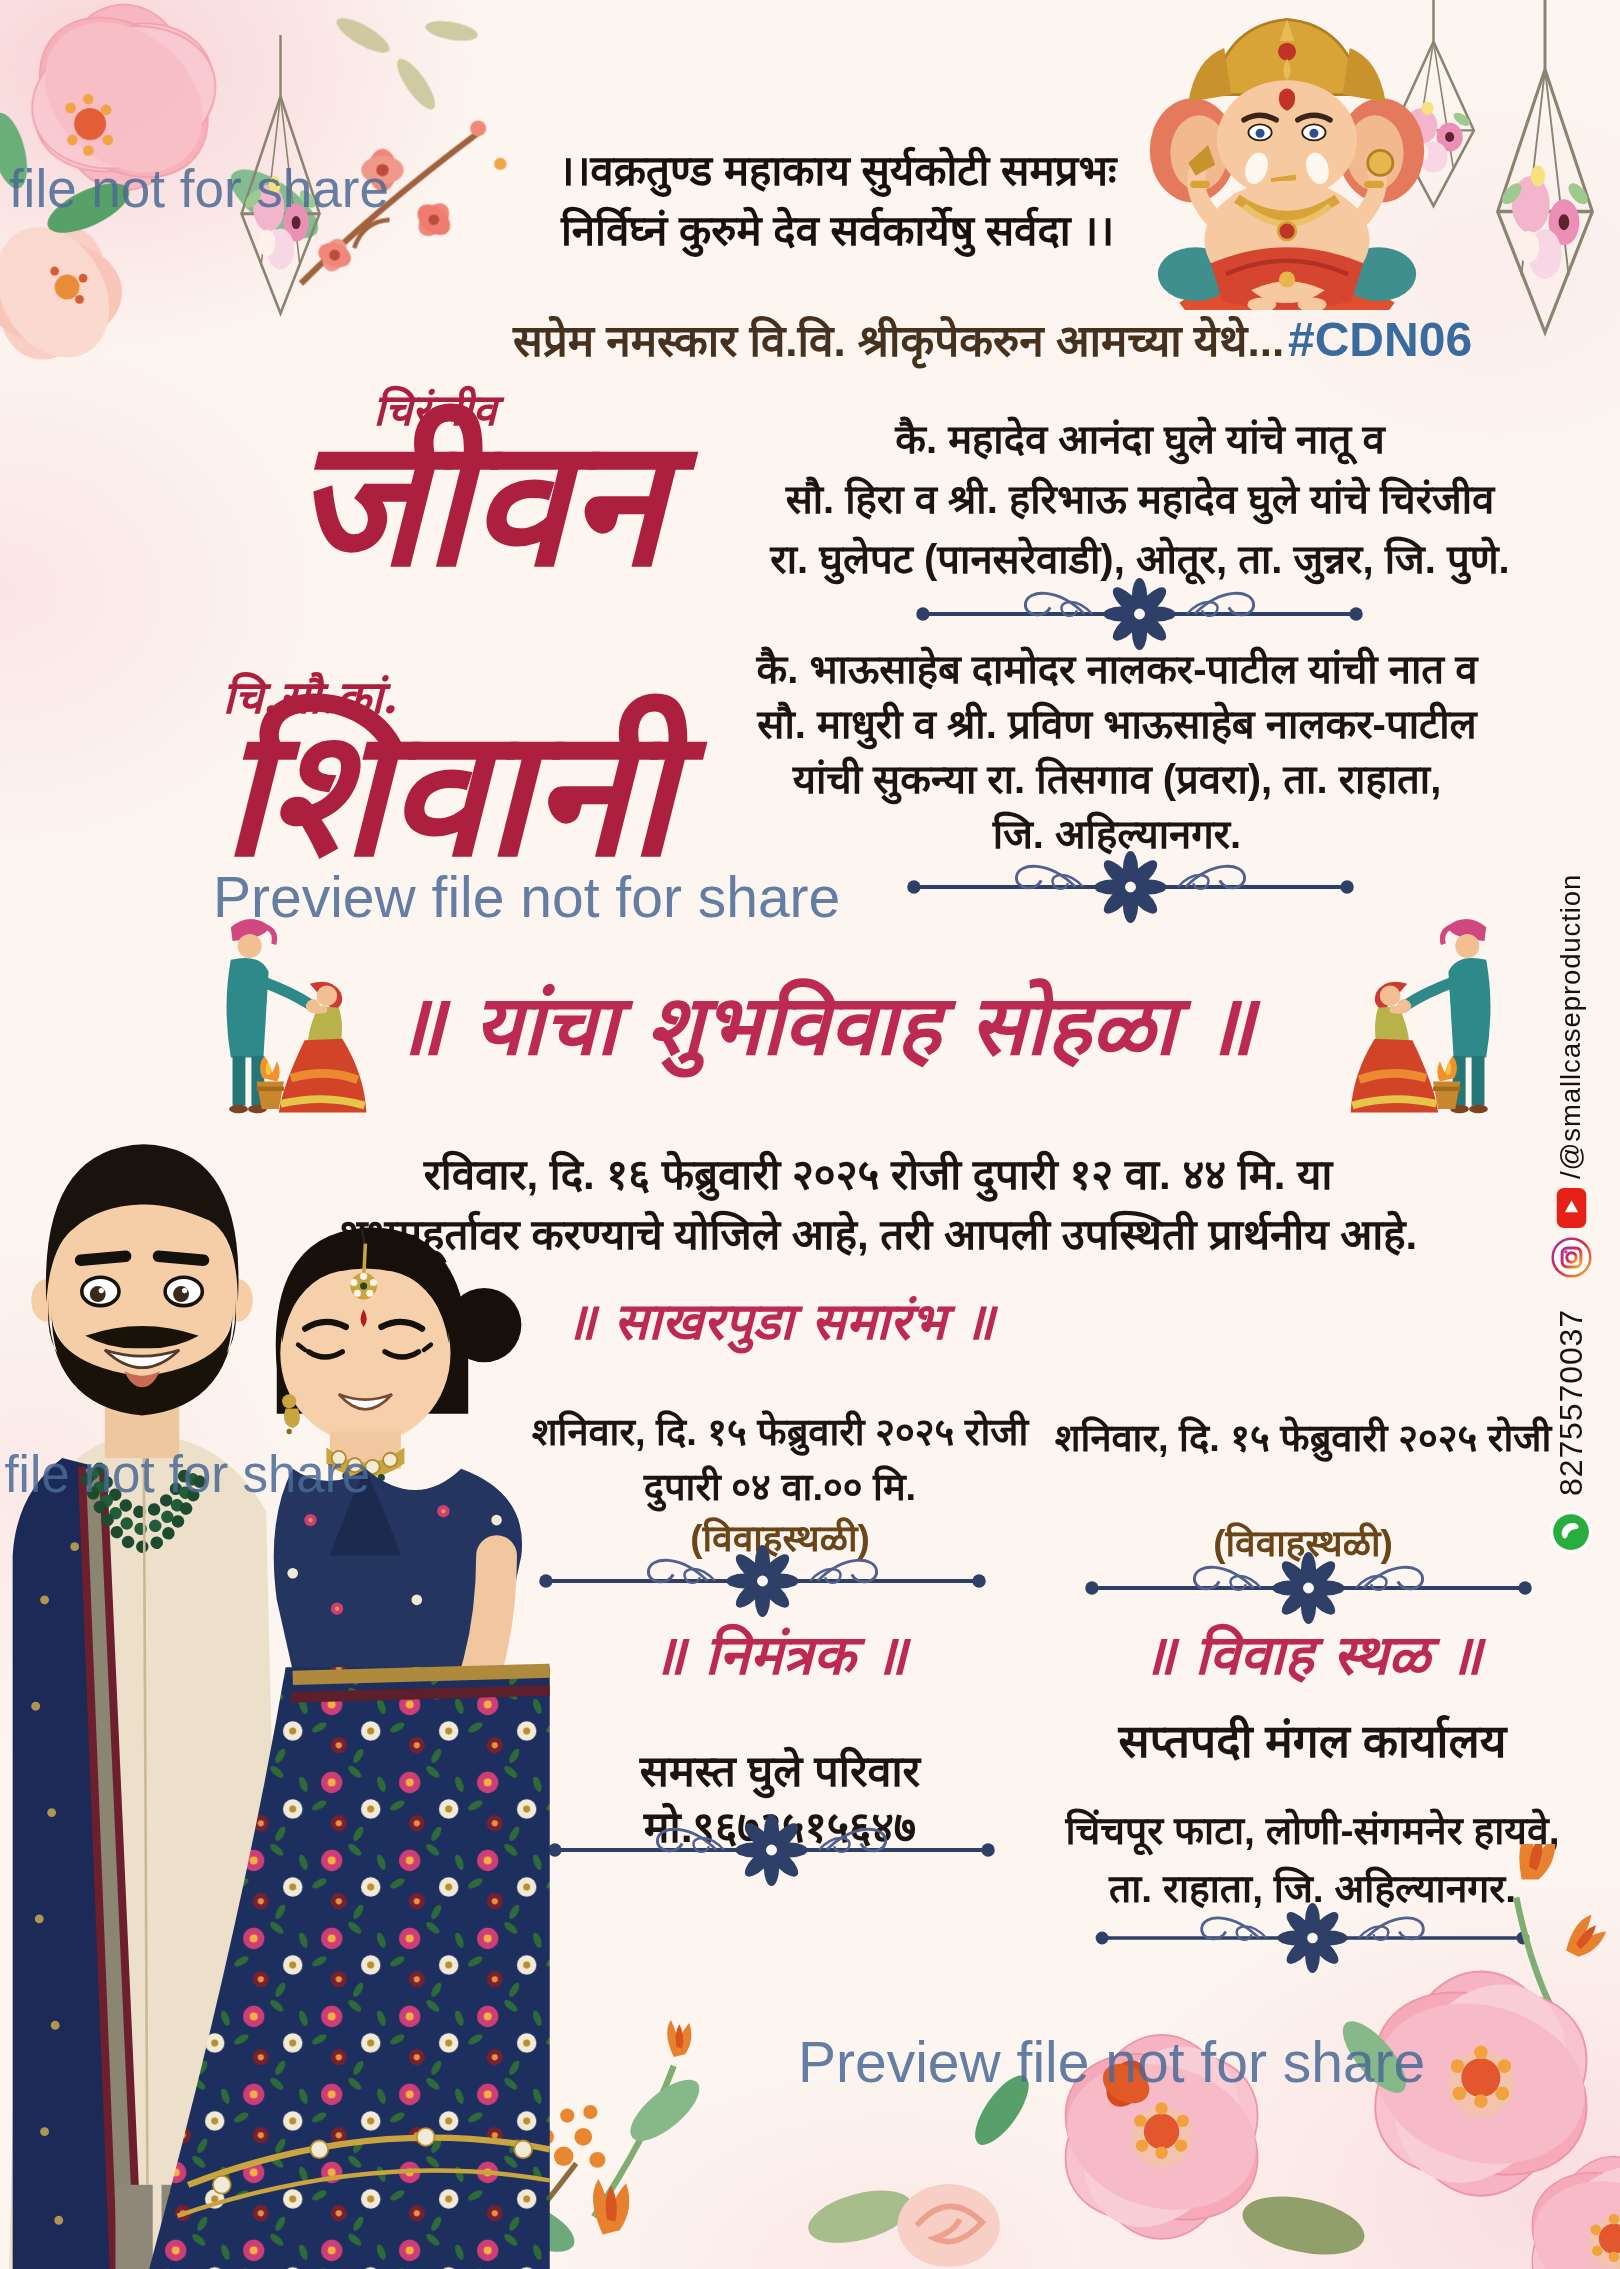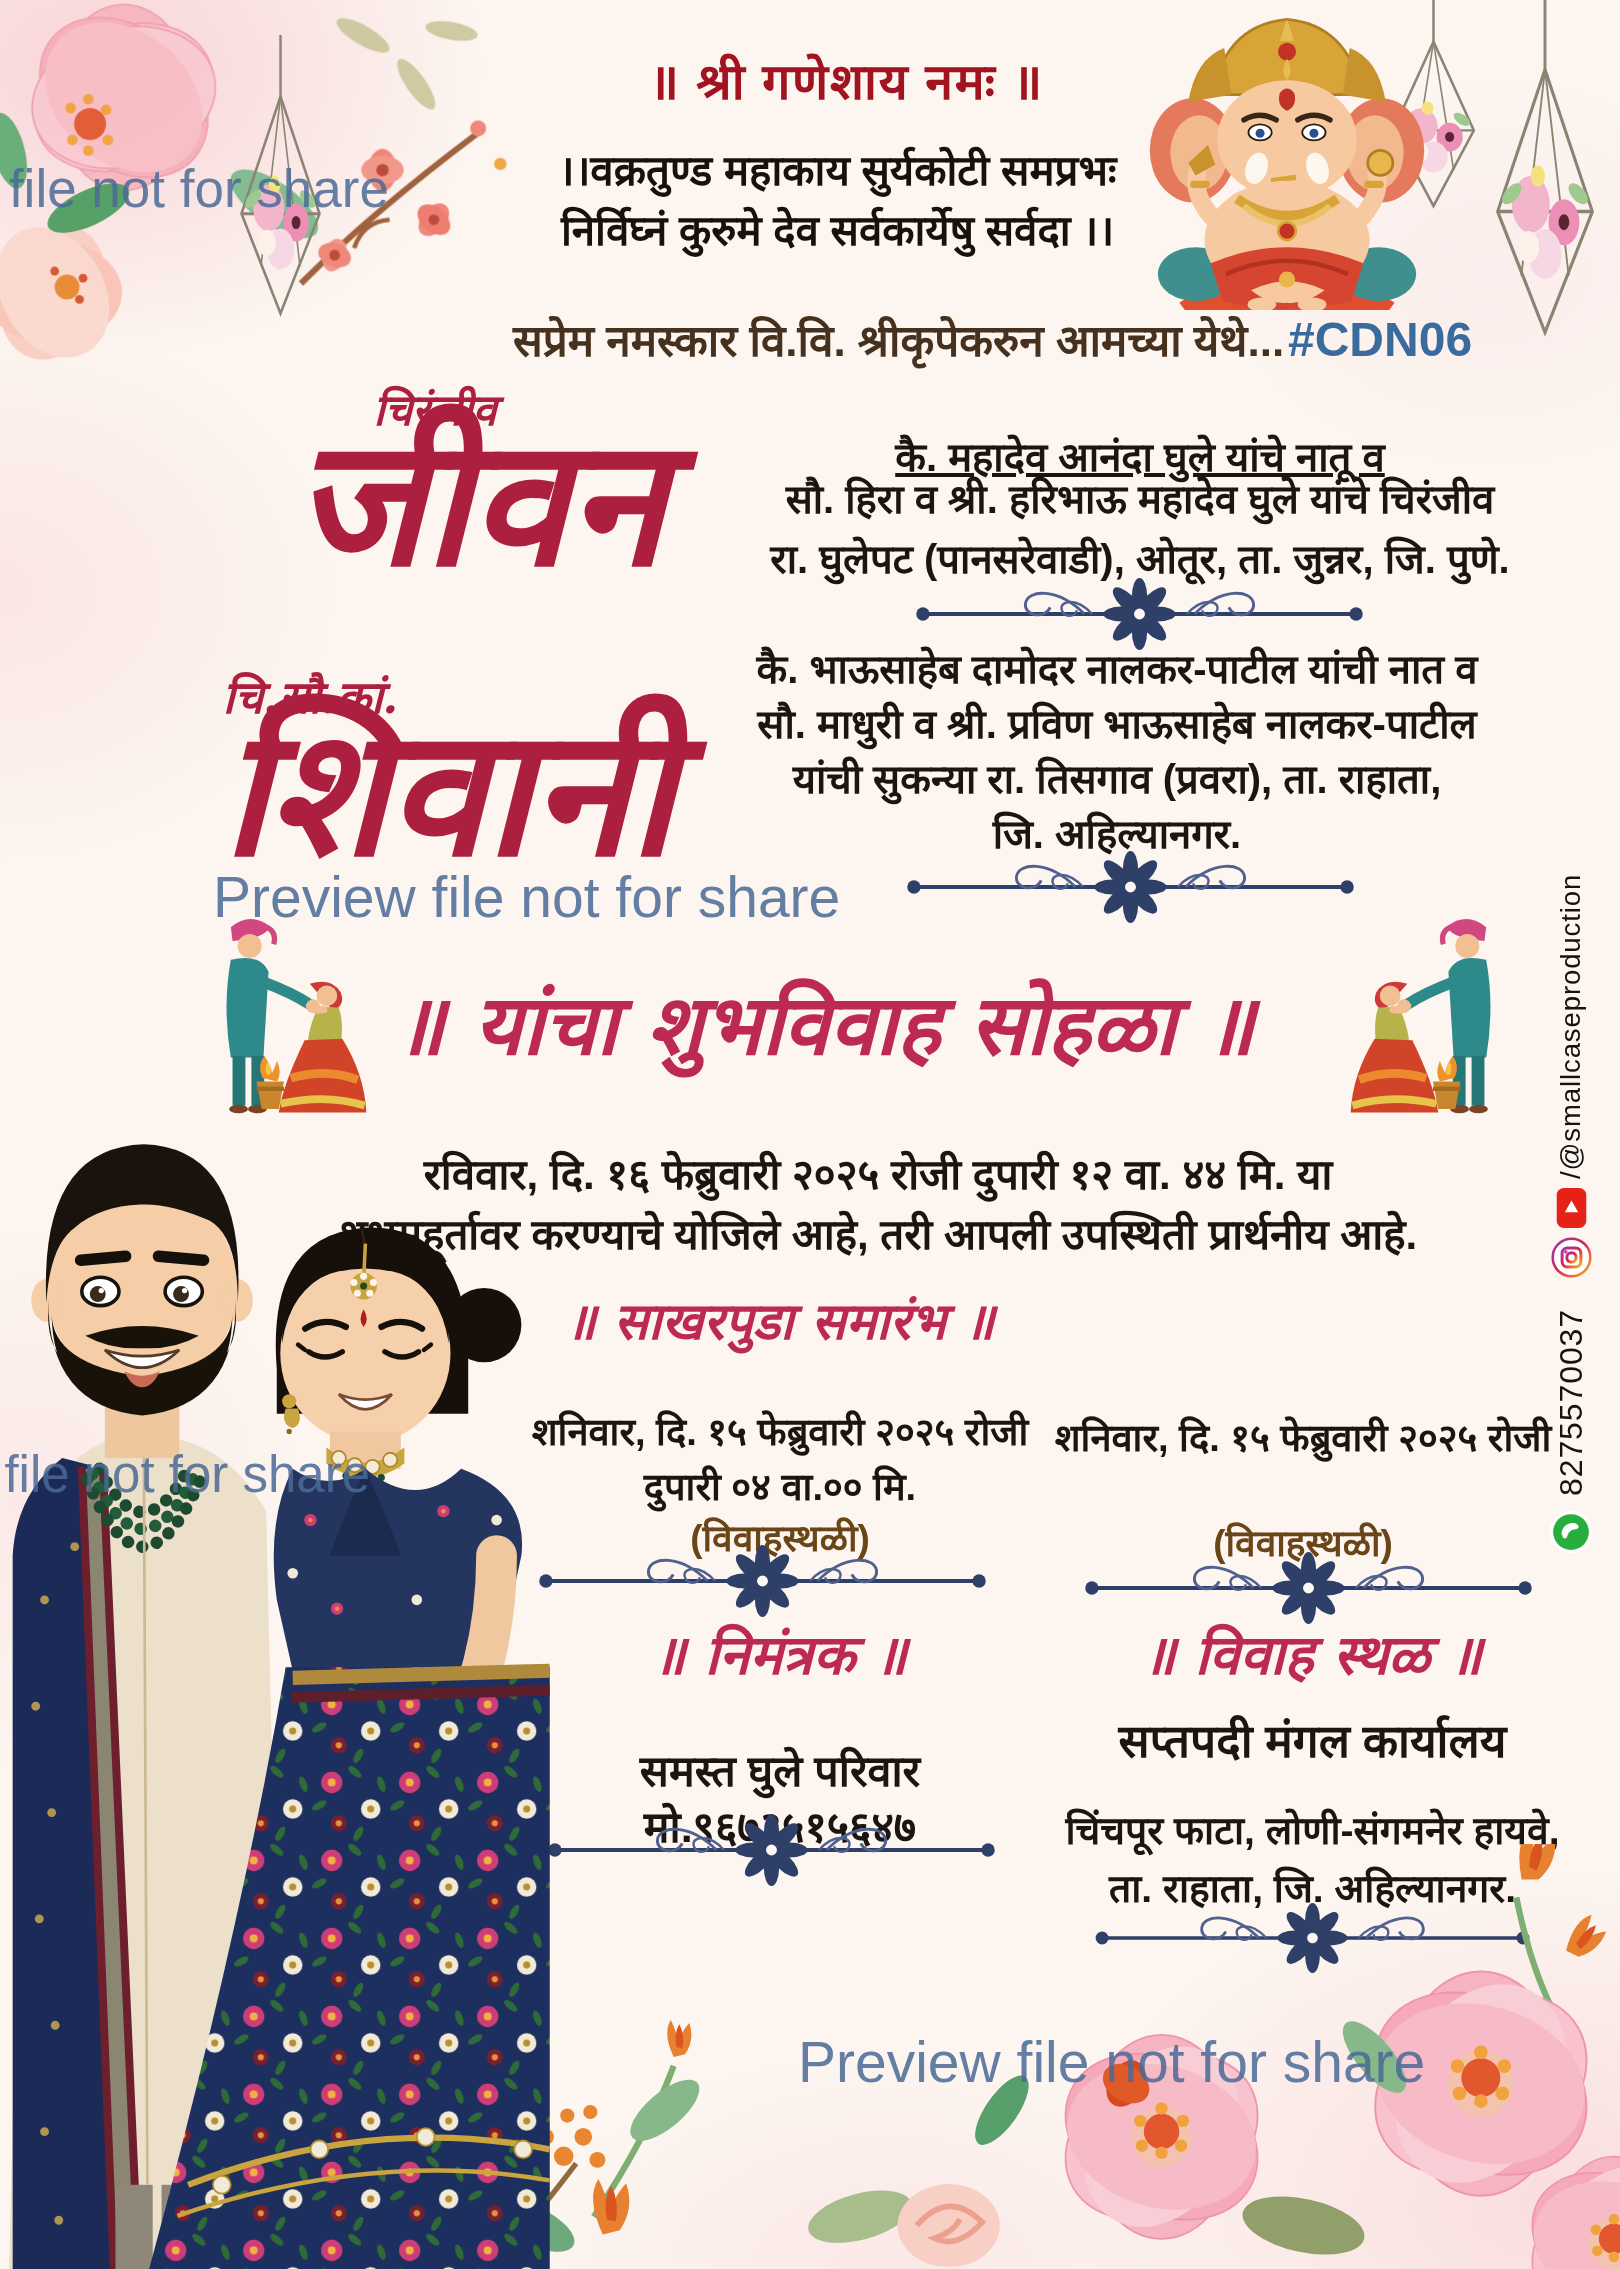--- a/index.html
+++ b/index.html
@@ -225,33 +225,32 @@
     <rect x="266" y="196" width="22" height="8" rx="4" fill="#d9a437"></rect>
     <path d="M95,288 Q180,252 265,288 L252,330 Q180,348 108,330 Z" fill="#d6452f"></path>
     <path d="M112,300 Q180,270 248,300" fill="none" stroke="#b03322" stroke-width="5"></path>
     <path d="M140,318 Q180,298 222,318 Q200,334 180,332 Q160,334 140,318 Z" fill="#f6c9a0"></path>
     <ellipse cx="152" cy="334" rx="16" ry="8" fill="#f6c9a0"></ellipse>
     <ellipse cx="208" cy="334" rx="16" ry="8" fill="#f6c9a0"></ellipse>
     <circle cx="180" cy="306" r="9" fill="#e9b54d"></circle>
   </svg>
 
   
-  <div class="abs dev mantra c" style="left:177px;top:46px;width:1339px;">॥ श्री गणेशाय नमः ॥</div>
   <div class="abs dev shloka c" style="left:177px;top:140px;width:1321px;">।।वक्रतुण्ड महाकाय सुर्यकोटी समप्रभः</div>
   <div class="abs dev shloka c" style="left:177px;top:200px;width:1321px;">निर्विघ्नं कुरुमे देव सर्वकार्येषु सर्वदा ।।</div>
 
   <div class="abs c" style="left:364px;top:309px;width:1257px;">
     <span class="dev greet">सप्रेम नमस्कार वि.वि. श्रीकृपेकरुन आमच्या येथे...</span>
     <span class="code">#CDN06</span>
   </div>
 
   
   <div class="abs redname nametitle c" style="left:293px;top:379px;width:284px;">चिरंजीव</div>
   <div class="abs redname bigname c" style="left:98px;top:415px;width:567px;">जीवन</div>
-  <div class="abs dev para c" style="left:661px;top:428px;width:958px;text-decoration:underline;">कै. महादेव आनंदा घुले यांचे नातू व</div>
+  <div class="abs dev para c" style="left:661px;top:410px;width:958px;">कै. महादेव आनंदा घुले यांचे नातू व</div>
   <div class="abs dev para c" style="left:661px;top:470px;width:958px;">सौ. हिरा व श्री. हरिभाऊ महादेव घुले यांचे चिरंजीव</div>
   <div class="abs dev para c" style="left:661px;top:530px;width:958px;">रा. घुलेपट (पानसरेवाडी), ओतूर, ता. जुन्नर, जि. पुणे.</div>
   <svg class="abs divider" style="left:909px;top:576px" width="461" height="76" viewBox="0 0 480 80">
       <use href="#flourish" xlink:href="#flourish"></use>
     </svg>
 
   
   <div class="abs redname nametitle c" style="left:160px;top:665px;width:301px;font-size:45px;">चि.सौ.कां.</div>
   <div class="abs redname bigname c" style="left:0px;top:705px;width:674px;">शिवानी</div>
   <div class="abs dev para c" style="left:656px;top:640px;width:922px;">कै. भाऊसाहेब दामोदर नालकर-पाटील यांची नात व</div>

